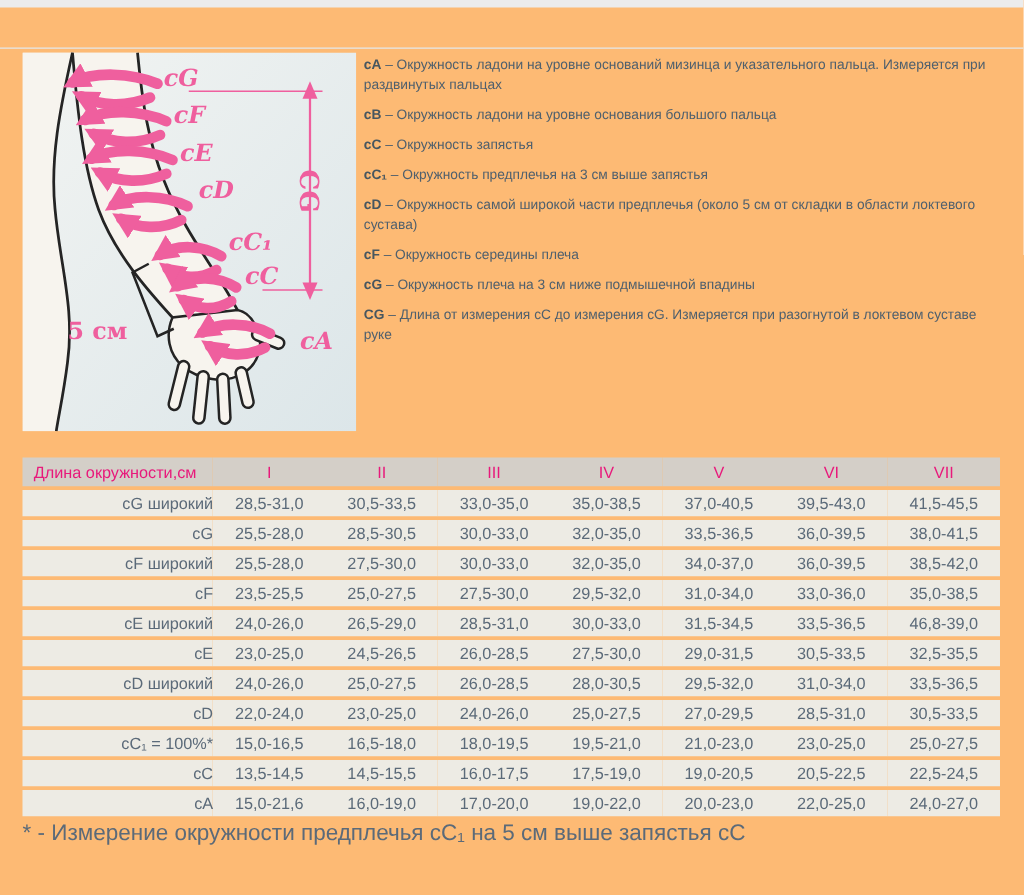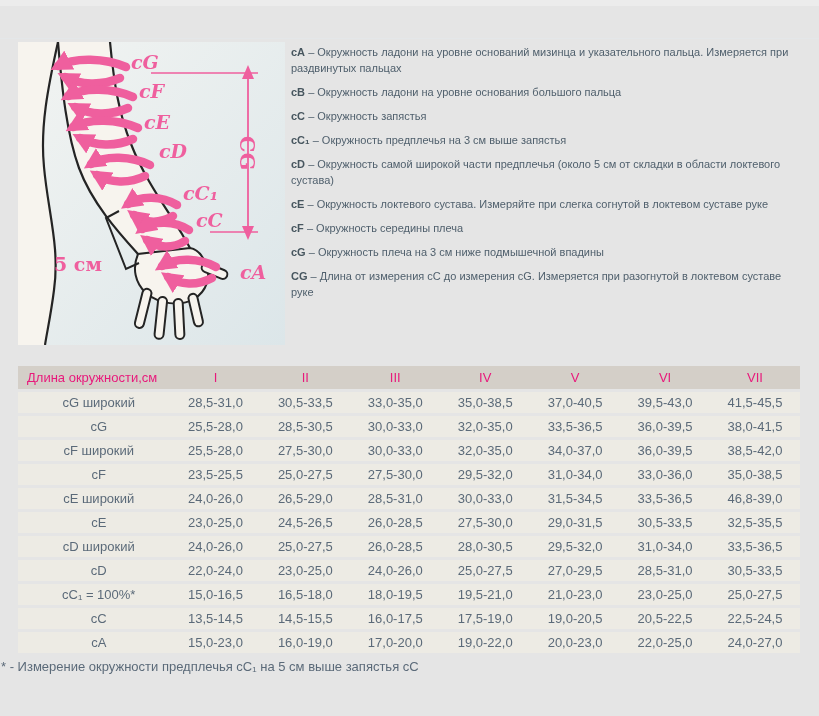--- a/index.html
+++ b/index.html
@@ -1,36 +1,36 @@
 <!DOCTYPE html>
 <html><head>
 <meta charset="utf-8">
 <style>
   html,body{margin:0;padding:0;background:#ffffff;}
-  .page{position:relative;width:819px;height:716px;background:#e5e5e5;overflow:hidden;
+  .page{position:relative;width:819px;height:716px;background:#fdba74;overflow:hidden;
         font-family:"Liberation Sans","DejaVu Sans",sans-serif;}
   .topbar{position:absolute;top:0;left:0;width:819px;height:6px;background:#ececec;}
   .divider{position:absolute;top:38px;left:0;width:819px;height:0;border-top:1px solid #e4e7e9;}
 
   .illus{position:absolute;left:18px;top:42px;width:267px;height:303px;}
 
   .descs{position:absolute;left:291px;top:44px;width:514px;
          color:#50606d;font-size:11px;line-height:16px;}
   .desc{margin:0 0 8px 0;}
   .desc b{color:#47565f;}
 
   table.sizing{position:absolute;left:18px;top:363px;width:782px;
          border-collapse:separate;border-spacing:0 3px;font-size:13px;color:#5b6a79;}
   table.sizing th{background:#d4cfc8;color:#e8197b;font-weight:normal;height:23px;
          text-align:center;font-size:13px;padding:0;}
   table.sizing th.lab{text-align:left;padding-left:9px;width:19.5%;}
   table.sizing td{background:#edebe4;height:21px;text-align:center;padding:0;}
-  table.sizing td.lab{text-align:center;padding-left:9px;}
-
-  .footnote{position:absolute;left:1px;color:#5b6a79;font-size:13px;line-height:15px;}
+  table.sizing td.lab{text-align:right;padding-left:9px;}
+
+  .footnote{position:absolute;left:18px;color:#5b6a79;font-size:18px;line-height:15px;}
   .fn1{top:659px;}
   .fn2{top:689px;}
 </style>
 </head>
 <body>
 
 <div class="page">
 
   <div class="topbar"></div>
   <div class="divider"></div>
@@ -129,21 +129,20 @@
       <p class="desc"><b>cA</b> <span>– Окружность ладони на уровне оснований мизинца и указательного пальца. Измеряется при раздвинутых пальцах</span></p>
 
       <p class="desc"><b>cB</b> <span>– Окружность ладони на уровне основания большого пальца</span></p>
 
       <p class="desc"><b>cC</b> <span>– Окружность запястья</span></p>
 
       <p class="desc"><b>cC₁</b> <span>– Окружность предплечья на 3 см выше запястья</span></p>
 
       <p class="desc"><b>cD</b> <span>– Окружность самой широкой части предплечья (около 5 см от складки в области локтевого сустава)</span></p>
 
-      <p class="desc"><b>cE</b> <span>– Окружность локтевого сустава. Измеряйте при слегка согнутой в локтевом суставе руке</span></p>
 
       <p class="desc"><b>cF</b> <span>– Окружность середины плеча</span></p>
 
       <p class="desc"><b>cG</b> <span>– Окружность плеча на 3 см ниже подмышечной впадины</span></p>
 
       <p class="desc"><b>CG</b> <span>– Длина от измерения cC до измерения cG. Измеряется при разогнутой в локтевом суставе руке</span></p>
     </div>
 
   <table class="sizing">
     <thead>
@@ -277,21 +276,21 @@
           <td>16,0-17,5</td>
           <td>17,5-19,0</td>
           <td>19,0-20,5</td>
           <td>20,5-22,5</td>
           <td>22,5-24,5</td>
         </tr>
 
         <tr>
           <td class="lab">cA</td>
 
-        <td>15,0-23,0</td>
+        <td>15,0-21,6</td>
           <td>16,0-19,0</td>
           <td>17,0-20,0</td>
           <td>19,0-22,0</td>
           <td>20,0-23,0</td>
           <td>22,0-25,0</td>
           <td>24,0-27,0</td>
         </tr>
       </tbody>
   </table>
 

